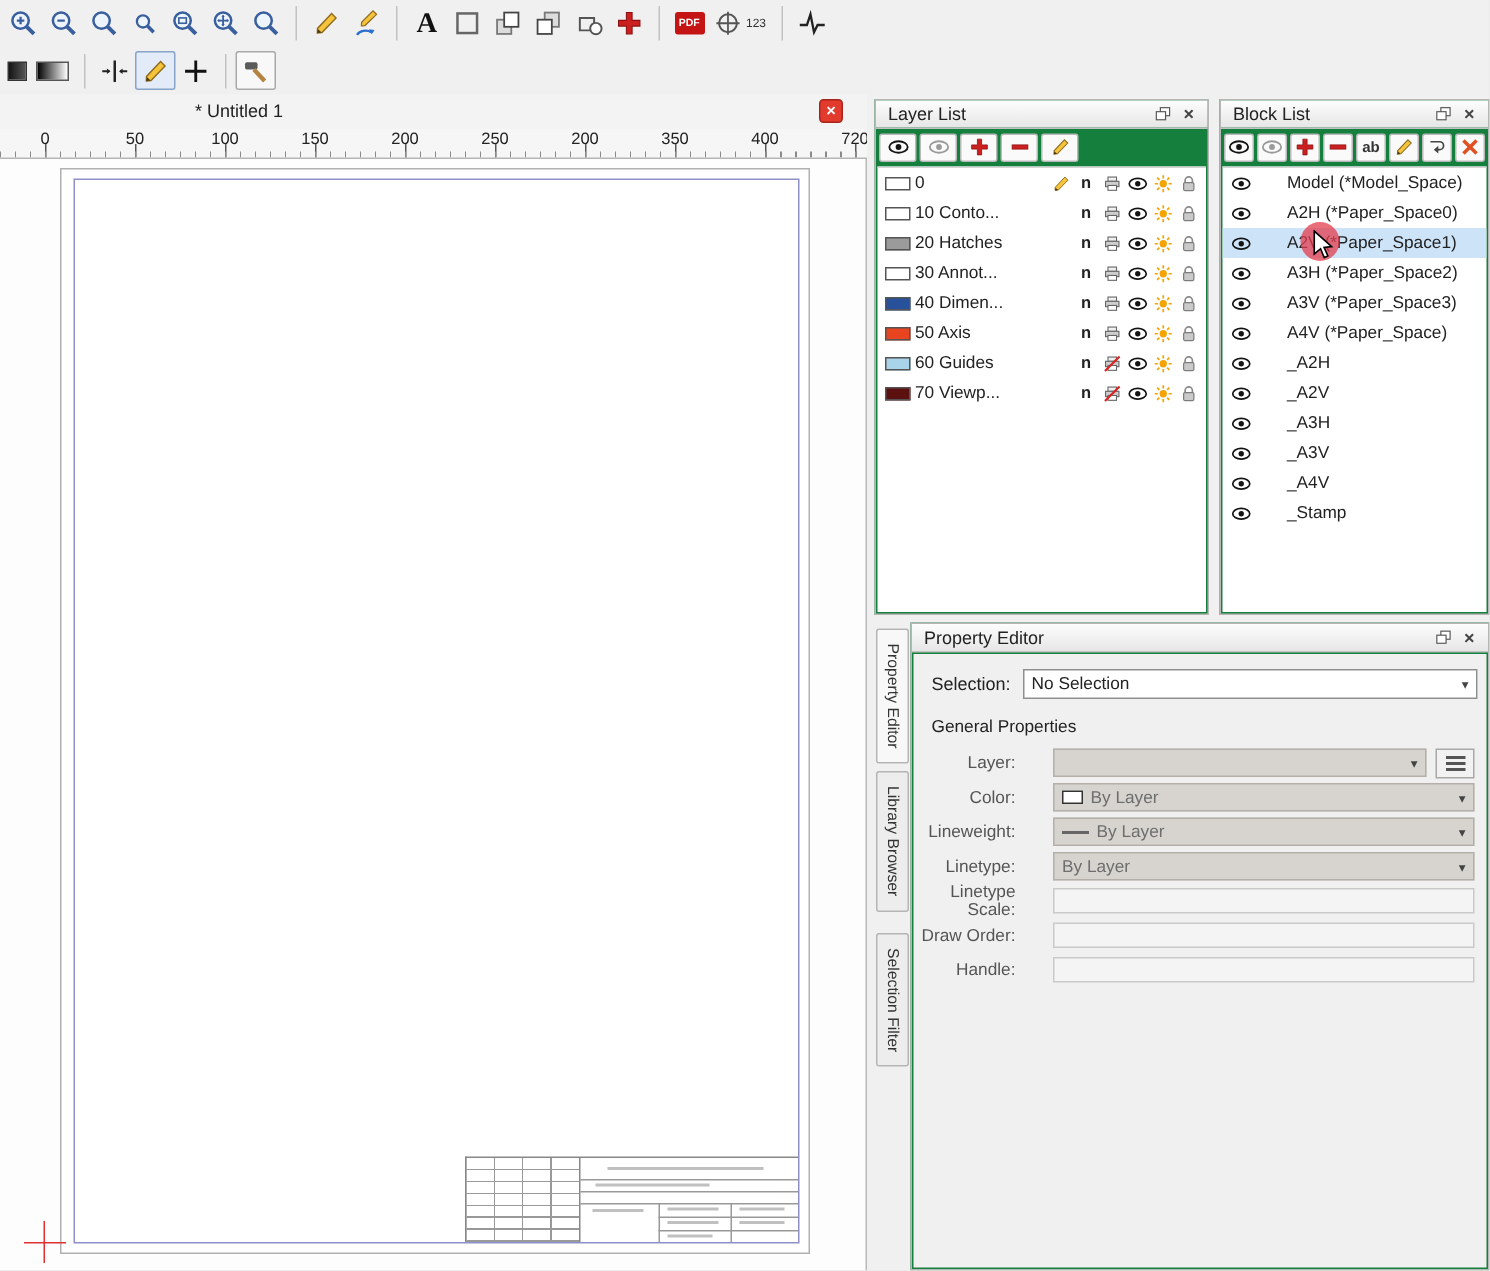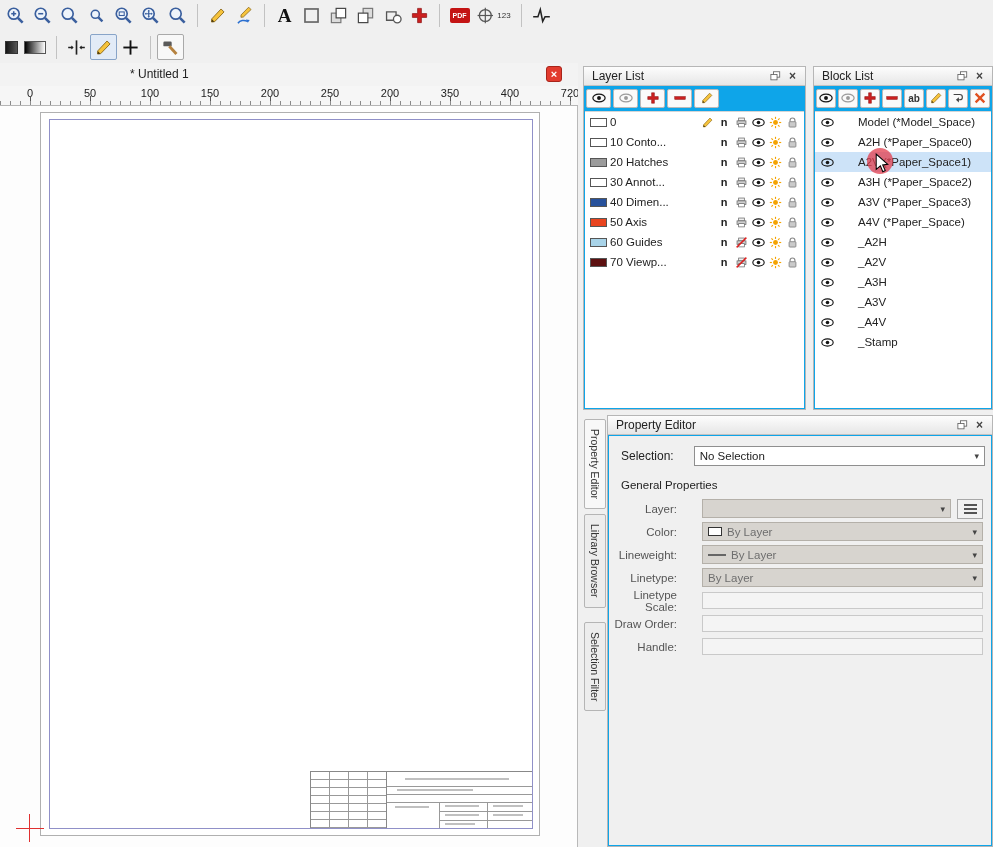--- a/index.html
+++ b/index.html
@@ -47,21 +47,21 @@
       background: repeating-linear-gradient(to right, transparent 0 18px, #999 18px 19px),
                   repeating-linear-gradient(to bottom, transparent 0 7px, #999 7px 8px); }
   .tb-right { flex:1; position:relative; }
   .hline { position:absolute; left:0; right:0; height:1px; background:#999; }
   .vline { position:absolute; width:1px; background:#999; }
   .ttext { position:absolute; height:2px; background:#c0c0c0; }
   .origin-h { position:absolute; left:16px; top:722px; width:28px; height:1px; background:#e03030; }
   .origin-v { position:absolute; left:29px; top:708px; width:1px; height:28px; background:#e03030; }
 
   
-  .panel { position:absolute; background:#0ea5e9; border:1px solid #b6b6b6; }
+  .panel { position:absolute; background:#15803d; border:1px solid #b6b6b6; }
   .ptitle { height:19px; background:linear-gradient(#fdfdfd,#e6e6e6); border-bottom:1px solid #c2c2c2;
             display:flex; align-items:center; padding:0 4px 0 8px; font-size:12px; }
   .ptitle .t { flex:1; }
   .pt-btn { width:17px; height:15px; display:flex; align-items:center; justify-content:center; color:#444; }
   .pt-btn svg { width:11px; height:10px; }
   .xglyph { font-size:12px; font-weight:bold; color:#444; line-height:1; }
 
   .ptoolbar { height:24px; display:flex; align-items:center; padding:2px 2px; gap:2px; }
   .ptb-btn { width:25px; height:19px; border:1px solid #b9b9b9; background:#fafafa; border-radius:2px;
              display:flex; align-items:center; justify-content:center; flex:none; }
@@ -84,21 +84,21 @@
 
   
   .sidetabs { position:absolute; left:584px; top:419px; width:23px; }
   .sidetab { width:22px; border:1px solid #b5b5b5; background:#ededed; border-radius:2px;
              display:flex; align-items:center; justify-content:center; padding:9px 0; margin-bottom:5px; }
   .sidetab.active { background:#f8f8f8; }
   .sidetab span { writing-mode:vertical-rl; font-size:10.5px; color:#333; white-space:nowrap; }
   .sidetab.gap { margin-top:14px; }
 
   .pe-content { position:absolute; left:1px; right:1px; top:20px; bottom:1px; background:#f0f0f0; }
-  .sel-row { display:flex; align-items:center; margin:10px 6px 0 12px; gap:20px; }
+  .sel-row { display:flex; align-items:center; margin:10px 6px 0 12px; gap:8px; }
   .combo { flex:1; height:20px; background:#fff; border:1px solid #8f8f8f; display:flex; align-items:center;
            padding:0 5px; font-size:11.5px; gap:5px; }
   .combo .chev { margin-left:auto; color:#444; font-size:9px; }
   .combo.disabled { background:#d7d4cf; border-color:#b4b0a9; color:#6e6e6e; height:19px; }
   .group-label { margin:13px 12px 6px 12px; font-size:11.5px; color:#222; }
   .frow { display:flex; align-items:center; height:23px; padding-right:8px; }
   .flabel { width:93px; text-align:right; padding-right:25px; color:#555; font-size:11.5px; flex:none; }
   .fctrl { flex:1; display:flex; align-items:center; gap:6px; }
   .input-dis { flex:1; height:17px; background:#f4f4f4; border:1px solid #c9c9c9; }
   .hamburger { width:26px; height:20px; border:1px solid #a8a8a8; background:#f2f2f2; flex:none;

